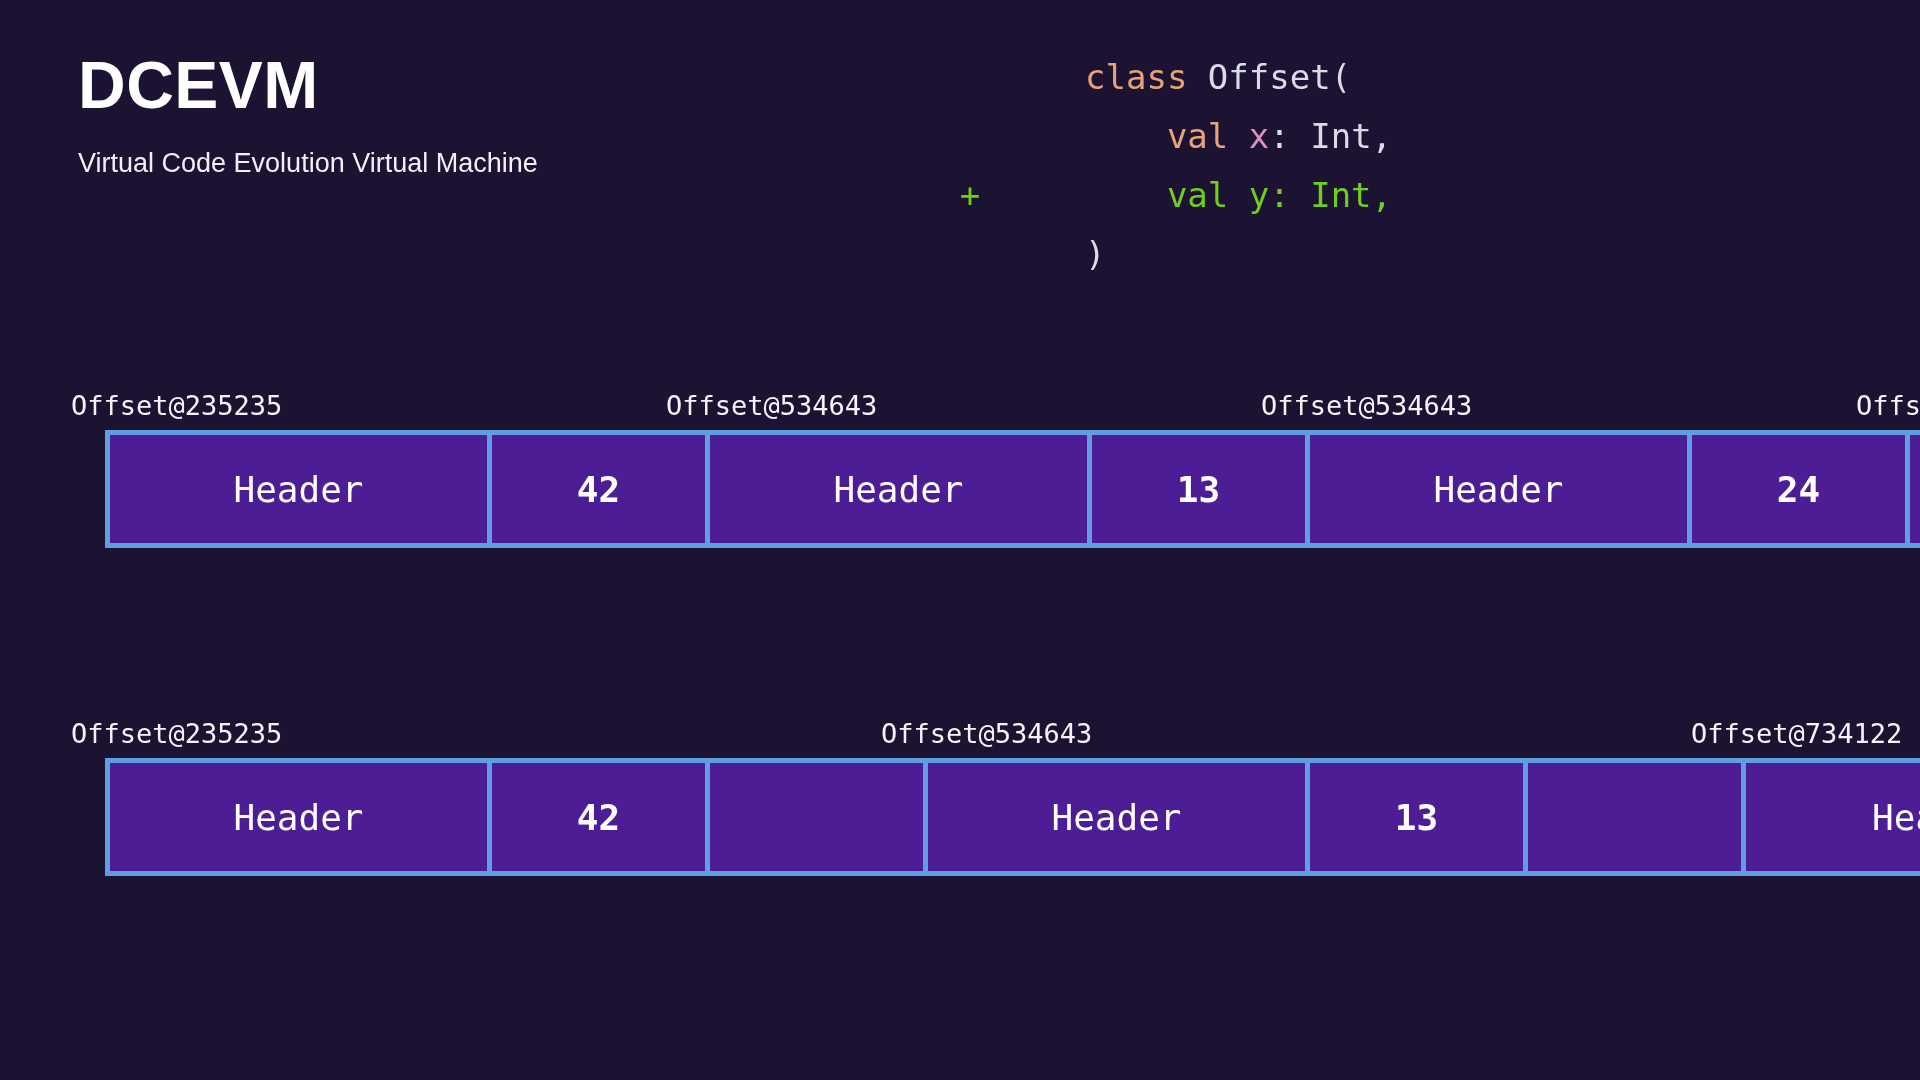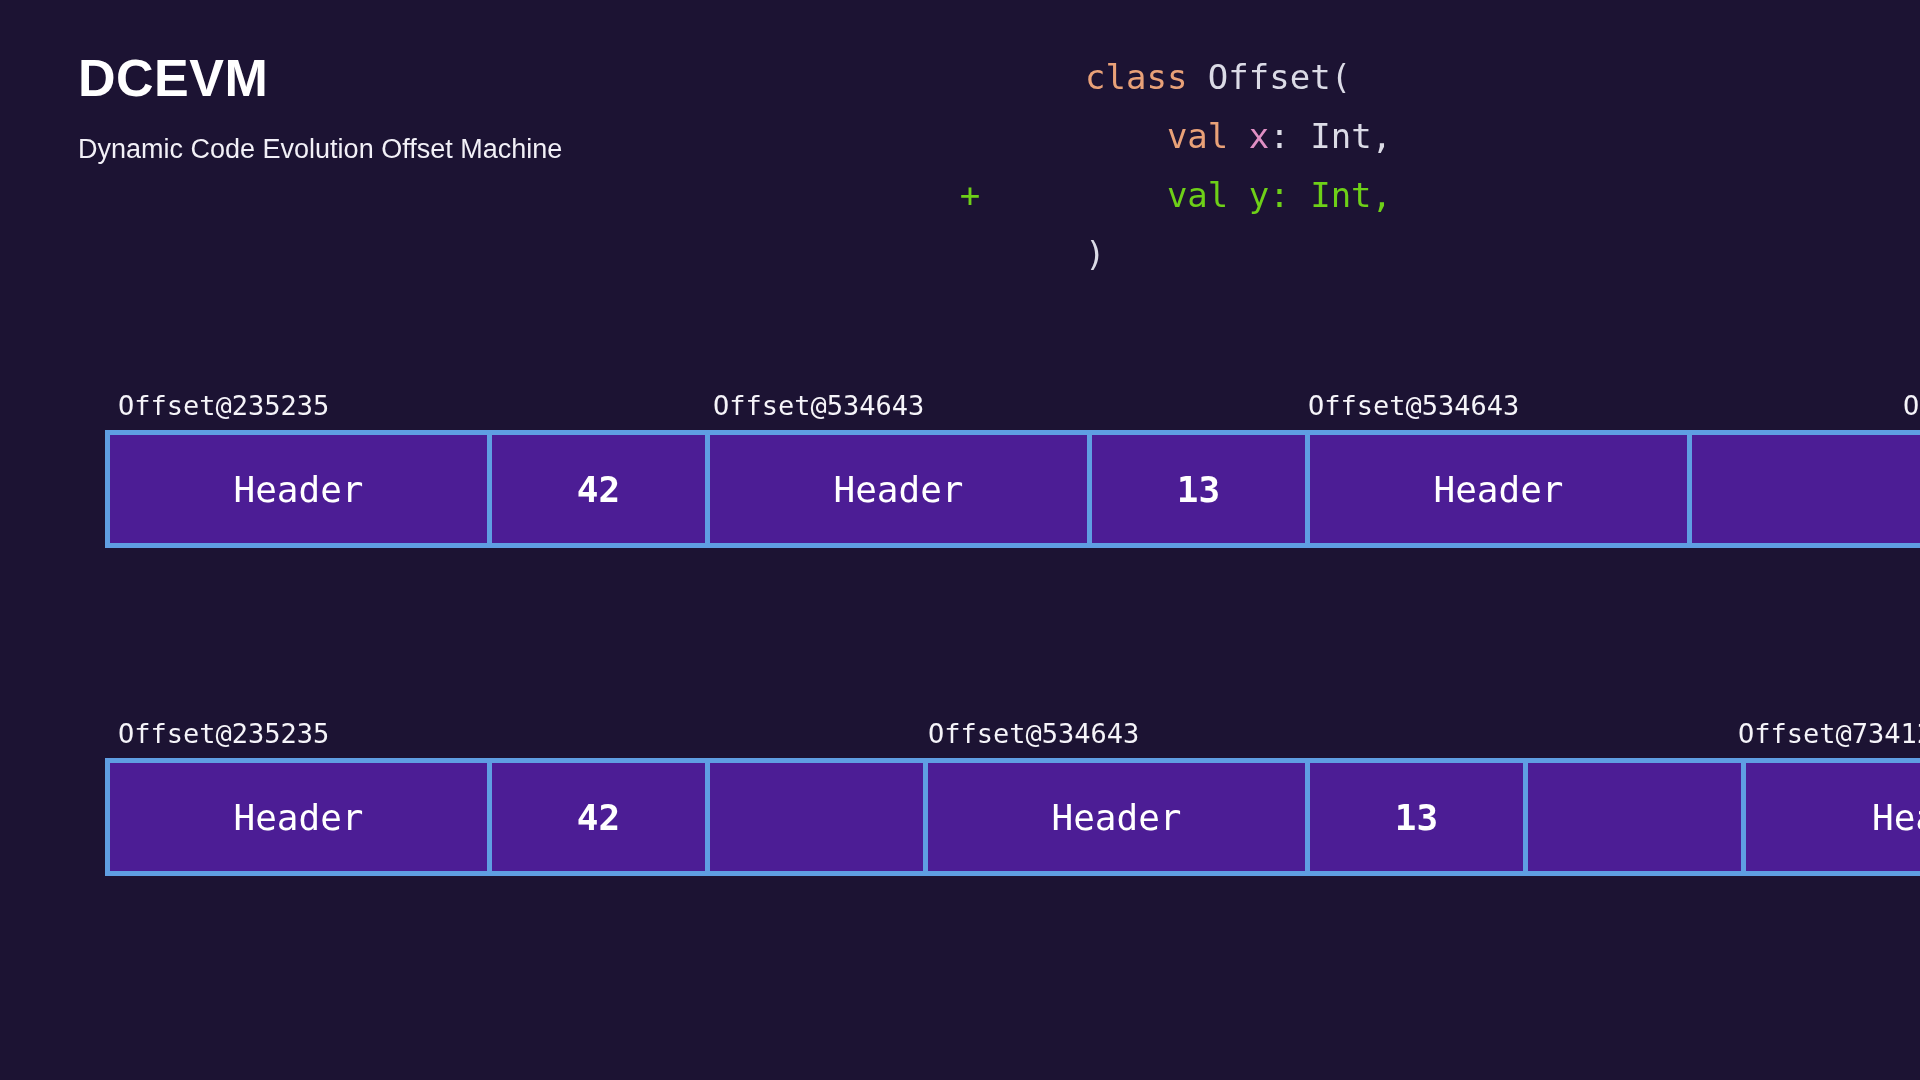--- a/index.html
+++ b/index.html
@@ -19,21 +19,21 @@
 
   
   #title-block {
     position: absolute;
     left: 78px;
     top: 52px;
     width: 820px;
   }
   #page-title {
     font-family: "Liberation Sans", sans-serif;
-    font-size: 52px;
+    font-size: 66px;
     font-weight: bold;
     color: #ffffff;
     letter-spacing: 0.5px;
     line-height: 1.0;
     margin: 0;
     white-space: nowrap;
   }
   #page-subtitle {
     font-family: "Liberation Sans", sans-serif;
     font-size: 27px;
@@ -75,21 +75,21 @@
     left: 0;
     width: 1920px;
     height: 200px;
   }
   #mem-section-before { top: 390px; }
   #mem-section-after  { top: 718px; }
 
   .label-row {
     position: relative;
     height: 40px;
-    margin-left: 118px;
+    margin-left: 71px;
   }
   .offset-label {
     position: absolute;
     top: 0;
     font-family: "DejaVu Sans Mono", "Liberation Mono", monospace;
     font-size: 27px;
     color: #f5f4f9;
     white-space: nowrap;
     letter-spacing: 0px;
   }
@@ -125,38 +125,39 @@
   .cell-value  { width: 218px; font-weight: bold; }
   .cell-empty  { width: 218px; }
 </style>
 </head>
 <body>
 
 <div id="stage">
 
   <div id="title-block">
     <div id="page-title">DCEVM</div>
-    <div id="page-subtitle">Dynamic Code Evolution Offset Machine</div>
+    <div id="page-subtitle">Virtual Code Evolution Virtual Machine</div>
   </div>
 
   <div id="code-block"><div class="code-line"><span class="gutter tok-plus"></span><span style="color: rgb(233, 161, 120);">class </span><span style="color: rgb(219, 219, 230);">Offset(</span></div><div class="code-line"><span class="gutter tok-plus"></span><span style="color: rgb(219, 219, 230);">    </span><span style="color: rgb(233, 161, 120);">val </span><span style="color: rgb(224, 143, 196);">x</span><span style="color: rgb(219, 219, 230);">: Int,</span></div><div class="code-line"><span class="gutter tok-plus">+</span><span style="color: rgb(110, 208, 24);">    val y: Int,</span></div><div class="code-line"><span class="gutter tok-plus"></span><span style="color: rgb(219, 219, 230);">)</span></div></div>
 
   <div class="mem-section" id="mem-section-before">
     <div class="label-row">
         <div class="offset-label" style="left: 0px;">Offset@235235</div>
         <div class="offset-label" style="left: 595px;">Offset@534643</div>
         <div class="offset-label" style="left: 1190px;">Offset@534643</div>
         <div class="offset-label" style="left: 1785px;">Offset@734122</div>
       </div>
     <div class="mem-strip">
         <div class="mem-cell cell-header">Header</div>
         <div class="mem-cell cell-value">42</div>
         <div class="mem-cell cell-header">Header</div>
         <div class="mem-cell cell-value">13</div>
         <div class="mem-cell cell-header">Header</div>
+        <div class="mem-cell cell-value">24</div>
         <div class="mem-cell cell-header"></div>
       </div>
   </div>
 
   <div class="mem-section" id="mem-section-after">
     <div class="label-row">
         <div class="offset-label" style="left: 0px;">Offset@235235</div>
         <div class="offset-label" style="left: 810px;">Offset@534643</div>
         <div class="offset-label" style="left: 1620px;">Offset@734122</div>
       </div>

